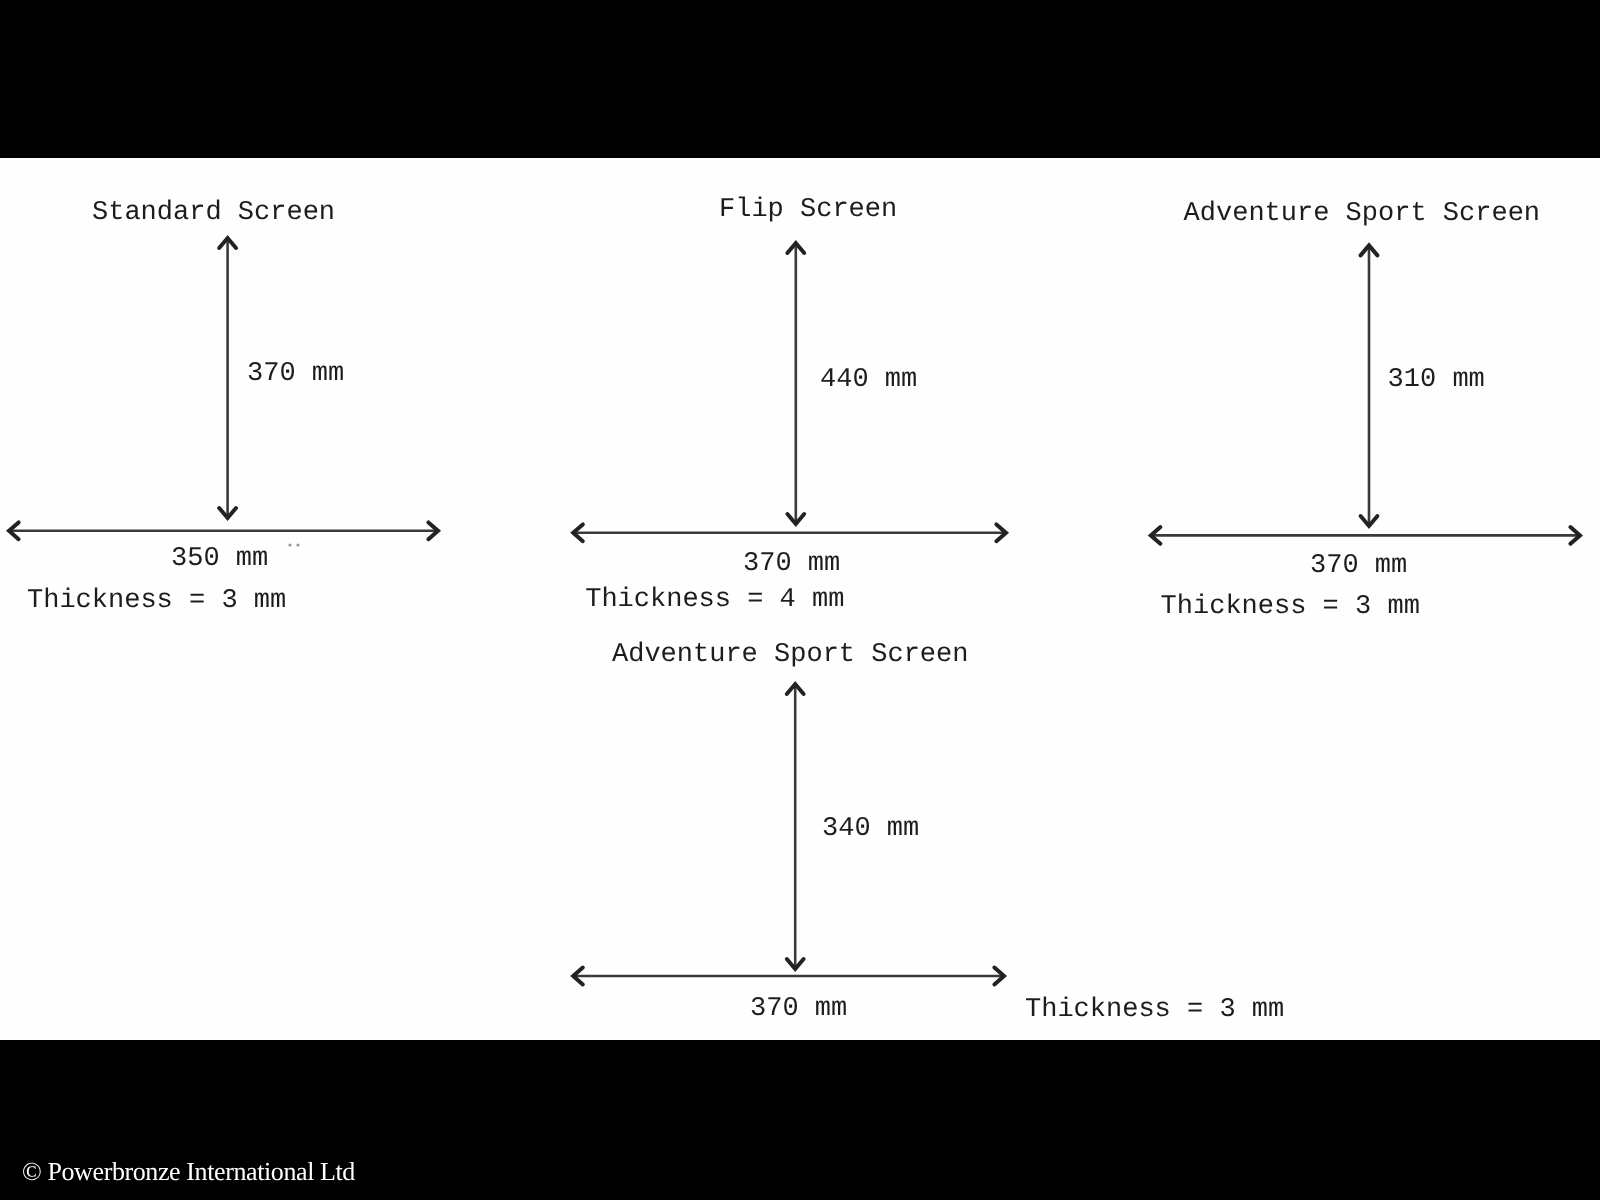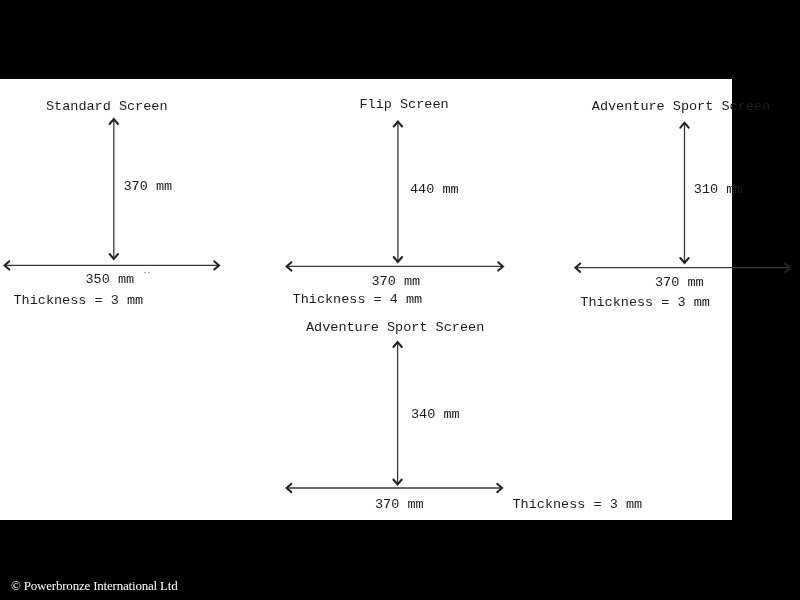--- a/index.html
+++ b/index.html
@@ -1,17 +1,17 @@
 <!DOCTYPE html>
 <html><head>
 <meta charset="utf-8">
 <style>
   html,body{margin:0;padding:0;}
   body{width:800px;height:600px;background:#000;overflow:hidden;position:relative;}
-  #white{position:absolute;left:0;top:79px;width:732px;height:441px;background:#fefefe;}
+  #white{position:absolute;left:0;top:79px;width:800px;height:441px;background:#fefefe;}
   #copy{position:absolute;left:11px;top:579px;color:#fff;letter-spacing:-0.2px;
         font-family:"Liberation Serif",serif;font-size:13px;line-height:14px;text-align:right;}
 </style>
 </head>
 <body>
 <div id="white">
 <svg width="800" height="441" viewBox="0 0 800 441" xmlns="http://www.w3.org/2000/svg" font-family="Liberation Mono, monospace" font-size="13.5" fill="#1d1d1d">
 
   <text x="46" y="30.5">Standard Screen</text>
   <g stroke="#3a3a3a" stroke-width="1.3" fill="none">

